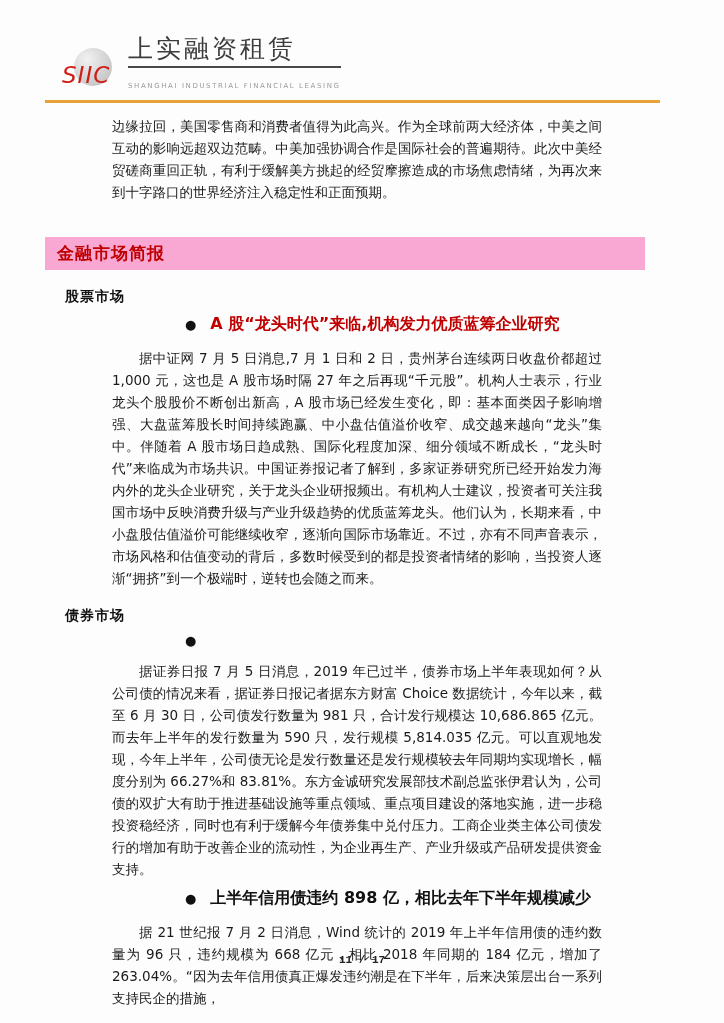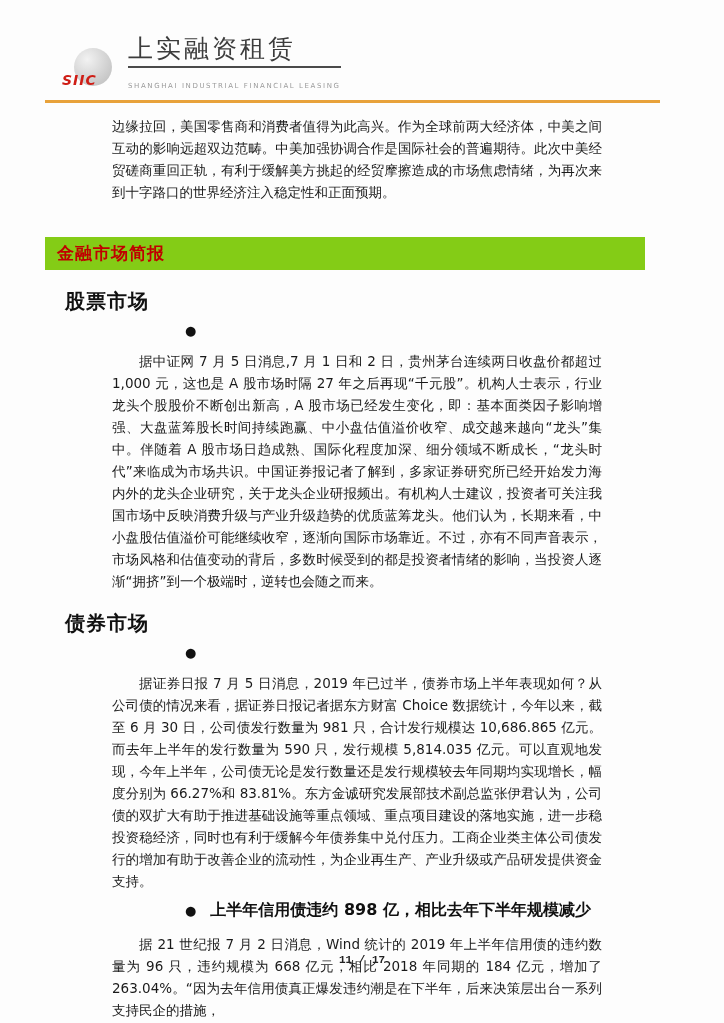--- a/index.html
+++ b/index.html
@@ -5,40 +5,40 @@
   html,body{margin:0;padding:0;}
   body{background:#ffffff;font-family:"DejaVu Sans","Liberation Sans",sans-serif;}
   .page{position:relative;width:724px;height:1023px;background:#fdfdfd;overflow:hidden;}
 
   
   .header{padding:32px 64px 0 62px;}
   .logo{display:flex;align-items:flex-end;gap:10px;}
   .logo-mark{position:relative;width:56px;height:42px;}
   .globe{position:absolute;left:12px;top:0;width:38px;height:38px;border-radius:50%;
          background:radial-gradient(circle at 35% 30%, #f2f2f2 0%, #d8d8d8 45%, #b9b9b9 100%);}
-  .siic{position:absolute;left:0;bottom:2px;font-size:14px;font-weight:700;font-style:italic;
+  .siic{position:absolute;left:0;bottom:2px;font-size:23px;font-weight:400;font-style:italic;
         color:#cf1d15;letter-spacing:1px;}
   .logo-text{display:flex;flex-direction:column;}
   .logo-cn{font-size:25px;color:#3c3c3c;letter-spacing:3px;border-bottom:2px solid #4a4a4a;
            padding-bottom:1px;font-weight:500;}
   .logo-en{font-size:7px;color:#9a9a9a;letter-spacing:1.6px;margin-top:14px;}
   .gold-rule{height:3px;background:#e8a23b;margin:10px 0 0 -17px;width:615px;}
 
   
   .body-text{margin:12px 62px 0 112px;width:490px;font-size:13.5px;line-height:22px;
              color:#1a1a1a;text-align:justify;}
   .indent{text-indent:2em;}
 
   
-  .banner{margin:34px 0 0 45px;width:588px;height:33px;background:#84cc16;
+  .banner{margin:34px 0 0 45px;width:588px;height:33px;background:#f9a8d4;
           display:flex;align-items:center;padding-left:12px;}
   .banner-title{color:#c00000;font-size:17px;font-weight:bold;letter-spacing:1px;}
 
   
-  .section-heading{margin:18px 0 0 65px;font-size:20px;font-weight:bold;color:#111;letter-spacing:1px;}
+  .section-heading{margin:18px 0 0 65px;font-size:14px;font-weight:bold;color:#111;letter-spacing:1px;}
   .article-title{margin:8px 62px 0 185px;display:flex;gap:14px;align-items:baseline;
                  font-size:16px;font-weight:bold;color:#111;}
   .article-title.red, .article-title.red .bullet{color:#c00000;}
   .article-title.red .bullet{color:#111;}
   .bullet{font-size:13px;flex:0 0 auto;}
 
   
   .footer{position:absolute;left:0;bottom:56px;width:100%;text-align:center;}
   .page-number{font-size:11px;font-weight:bold;color:#222;font-family:Liberation Mono, monospace;}
 </style>
@@ -64,20 +64,21 @@
   <p class="body-text">边缘拉回，美国零售商和消费者值得为此高兴。作为全球前两大经济体，中美之间互动的影响远超双边范畴。中美加强协调合作是国际社会的普遍期待。此次中美经贸磋商重回正轨，有利于缓解美方挑起的经贸摩擦造成的市场焦虑情绪，为再次来到十字路口的世界经济注入稳定性和正面预期。</p>
 
   <div class="banner">
     <span class="banner-title">金融市场简报</span>
   </div>
 
   <div class="section-heading">股票市场</div>
 
   <div class="article-title red">
     <span class="bullet">●</span>
+    <span>A 股“龙头时代”来临,机构发力优质蓝筹企业研究</span>
   </div>
   <p class="body-text indent">据中证网 7 月 5 日消息,7 月 1 日和 2 日，贵州茅台连续两日收盘价都超过 1,000 元，这也是 A 股市场时隔 27 年之后再现“千元股”。机构人士表示，行业龙头个股股价不断创出新高，A 股市场已经发生变化，即：基本面类因子影响增强、大盘蓝筹股长时间持续跑赢、中小盘估值溢价收窄、成交越来越向“龙头”集中。伴随着 A 股市场日趋成熟、国际化程度加深、细分领域不断成长，“龙头时代”来临成为市场共识。中国证券报记者了解到，多家证券研究所已经开始发力海内外的龙头企业研究，关于龙头企业研报频出。有机构人士建议，投资者可关注我国市场中反映消费升级与产业升级趋势的优质蓝筹龙头。他们认为，长期来看，中小盘股估值溢价可能继续收窄，逐渐向国际市场靠近。不过，亦有不同声音表示，市场风格和估值变动的背后，多数时候受到的都是投资者情绪的影响，当投资人逐渐“拥挤”到一个极端时，逆转也会随之而来。</p>
 
   <div class="section-heading">债券市场</div>
 
   <div class="article-title">
     <span class="bullet">●</span>
   </div>
   <p class="body-text indent">据证券日报 7 月 5 日消息，2019 年已过半，债券市场上半年表现如何？从公司债的情况来看，据证券日报记者据东方财富 Choice 数据统计，今年以来，截至 6 月 30 日，公司债发行数量为 981 只，合计发行规模达 10,686.865 亿元。而去年上半年的发行数量为 590 只，发行规模 5,814.035 亿元。可以直观地发现，今年上半年，公司债无论是发行数量还是发行规模较去年同期均实现增长，幅度分别为 66.27%和 83.81%。东方金诚研究发展部技术副总监张伊君认为，公司债的双扩大有助于推进基础设施等重点领域、重点项目建设的落地实施，进一步稳投资稳经济，同时也有利于缓解今年债券集中兑付压力。工商企业类主体公司债发行的增加有助于改善企业的流动性，为企业再生产、产业升级或产品研发提供资金支持。</p>
 

